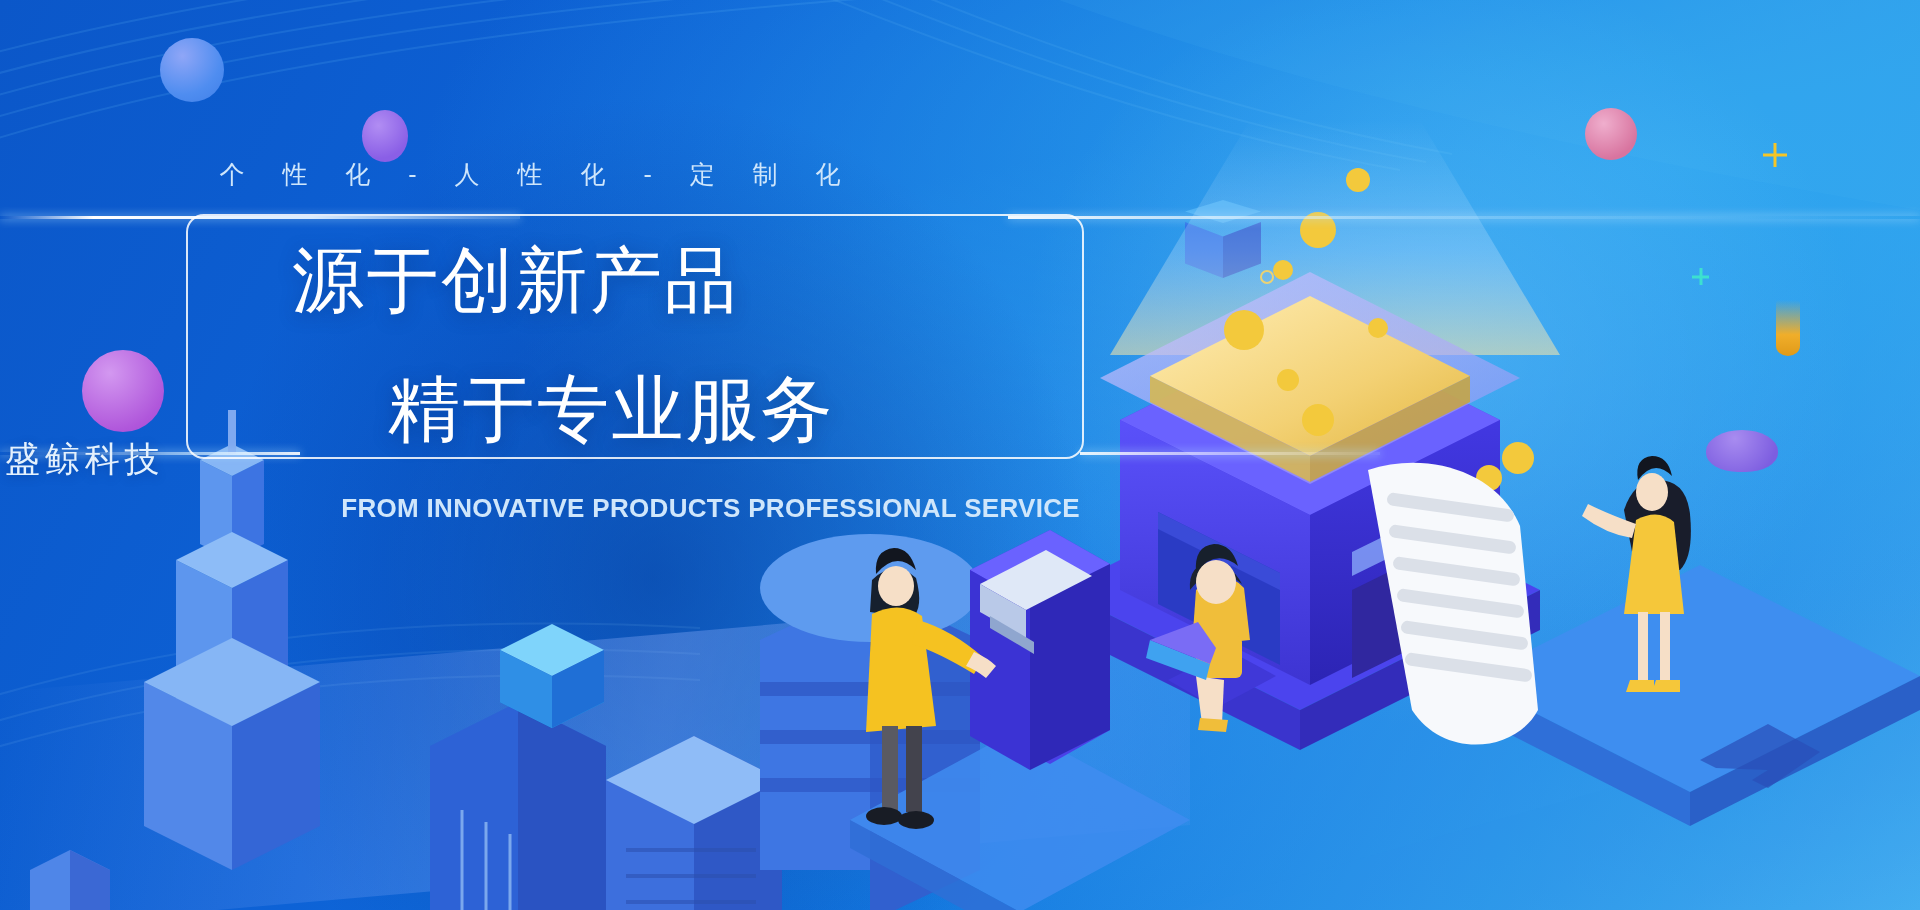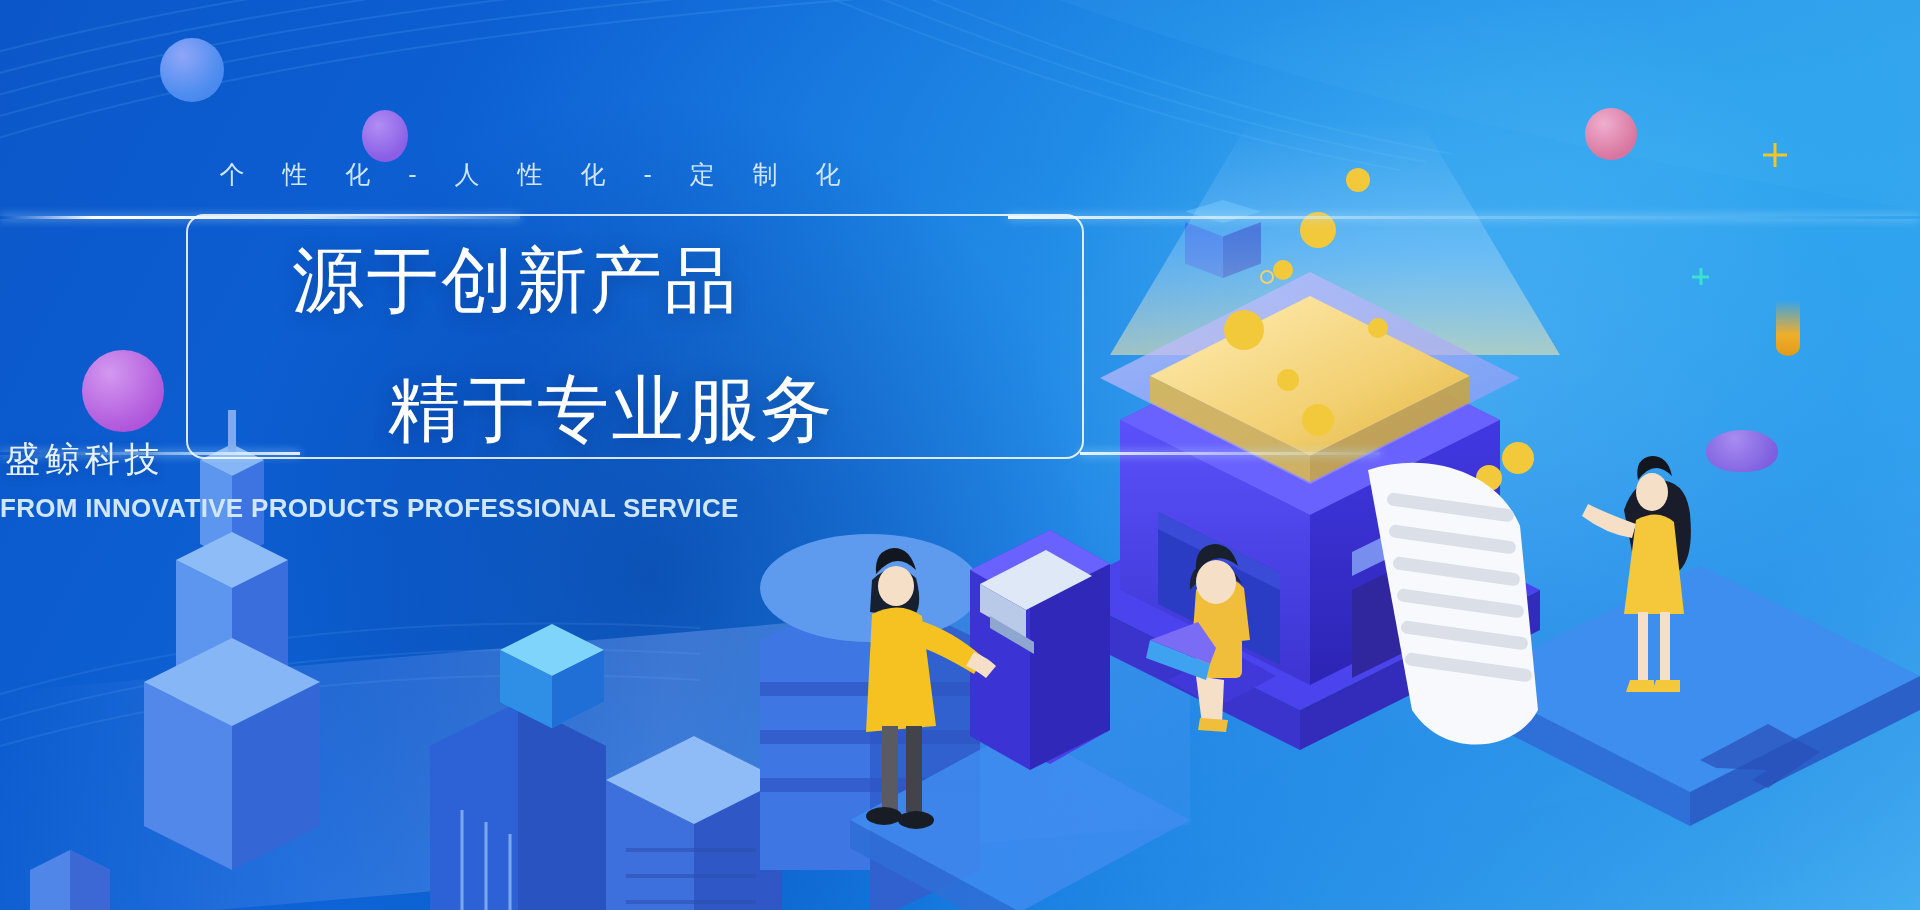--- a/index.html
+++ b/index.html
@@ -122,21 +122,21 @@
   .headline1 { left:292px; top:233px; font-size:72px; }
   .headline2 { left:388px; top:338px; font-size:72px;margin-top:24px; }
   .brandline {
     position:absolute; left:0; top:436px; width:1060px;
     font-size:35px; color:#e4f1fd; letter-spacing:.14em;
     text-indent:.14em;
     text-shadow:0 2px 10px rgba(2,40,110,.35);
   }
   .engline {
     position:absolute; left:0; top:493px; width:1080px;
-    text-align:left;
+    text-align:right;
     font-size:26px; font-weight:700; color:#cfe6fb;
     letter-spacing:.012em;
   }
 
   
   .scene { position:absolute; left:1000px; top:120px; width:920px; height:790px; }
 </style>
 </head>
 <body>
 

